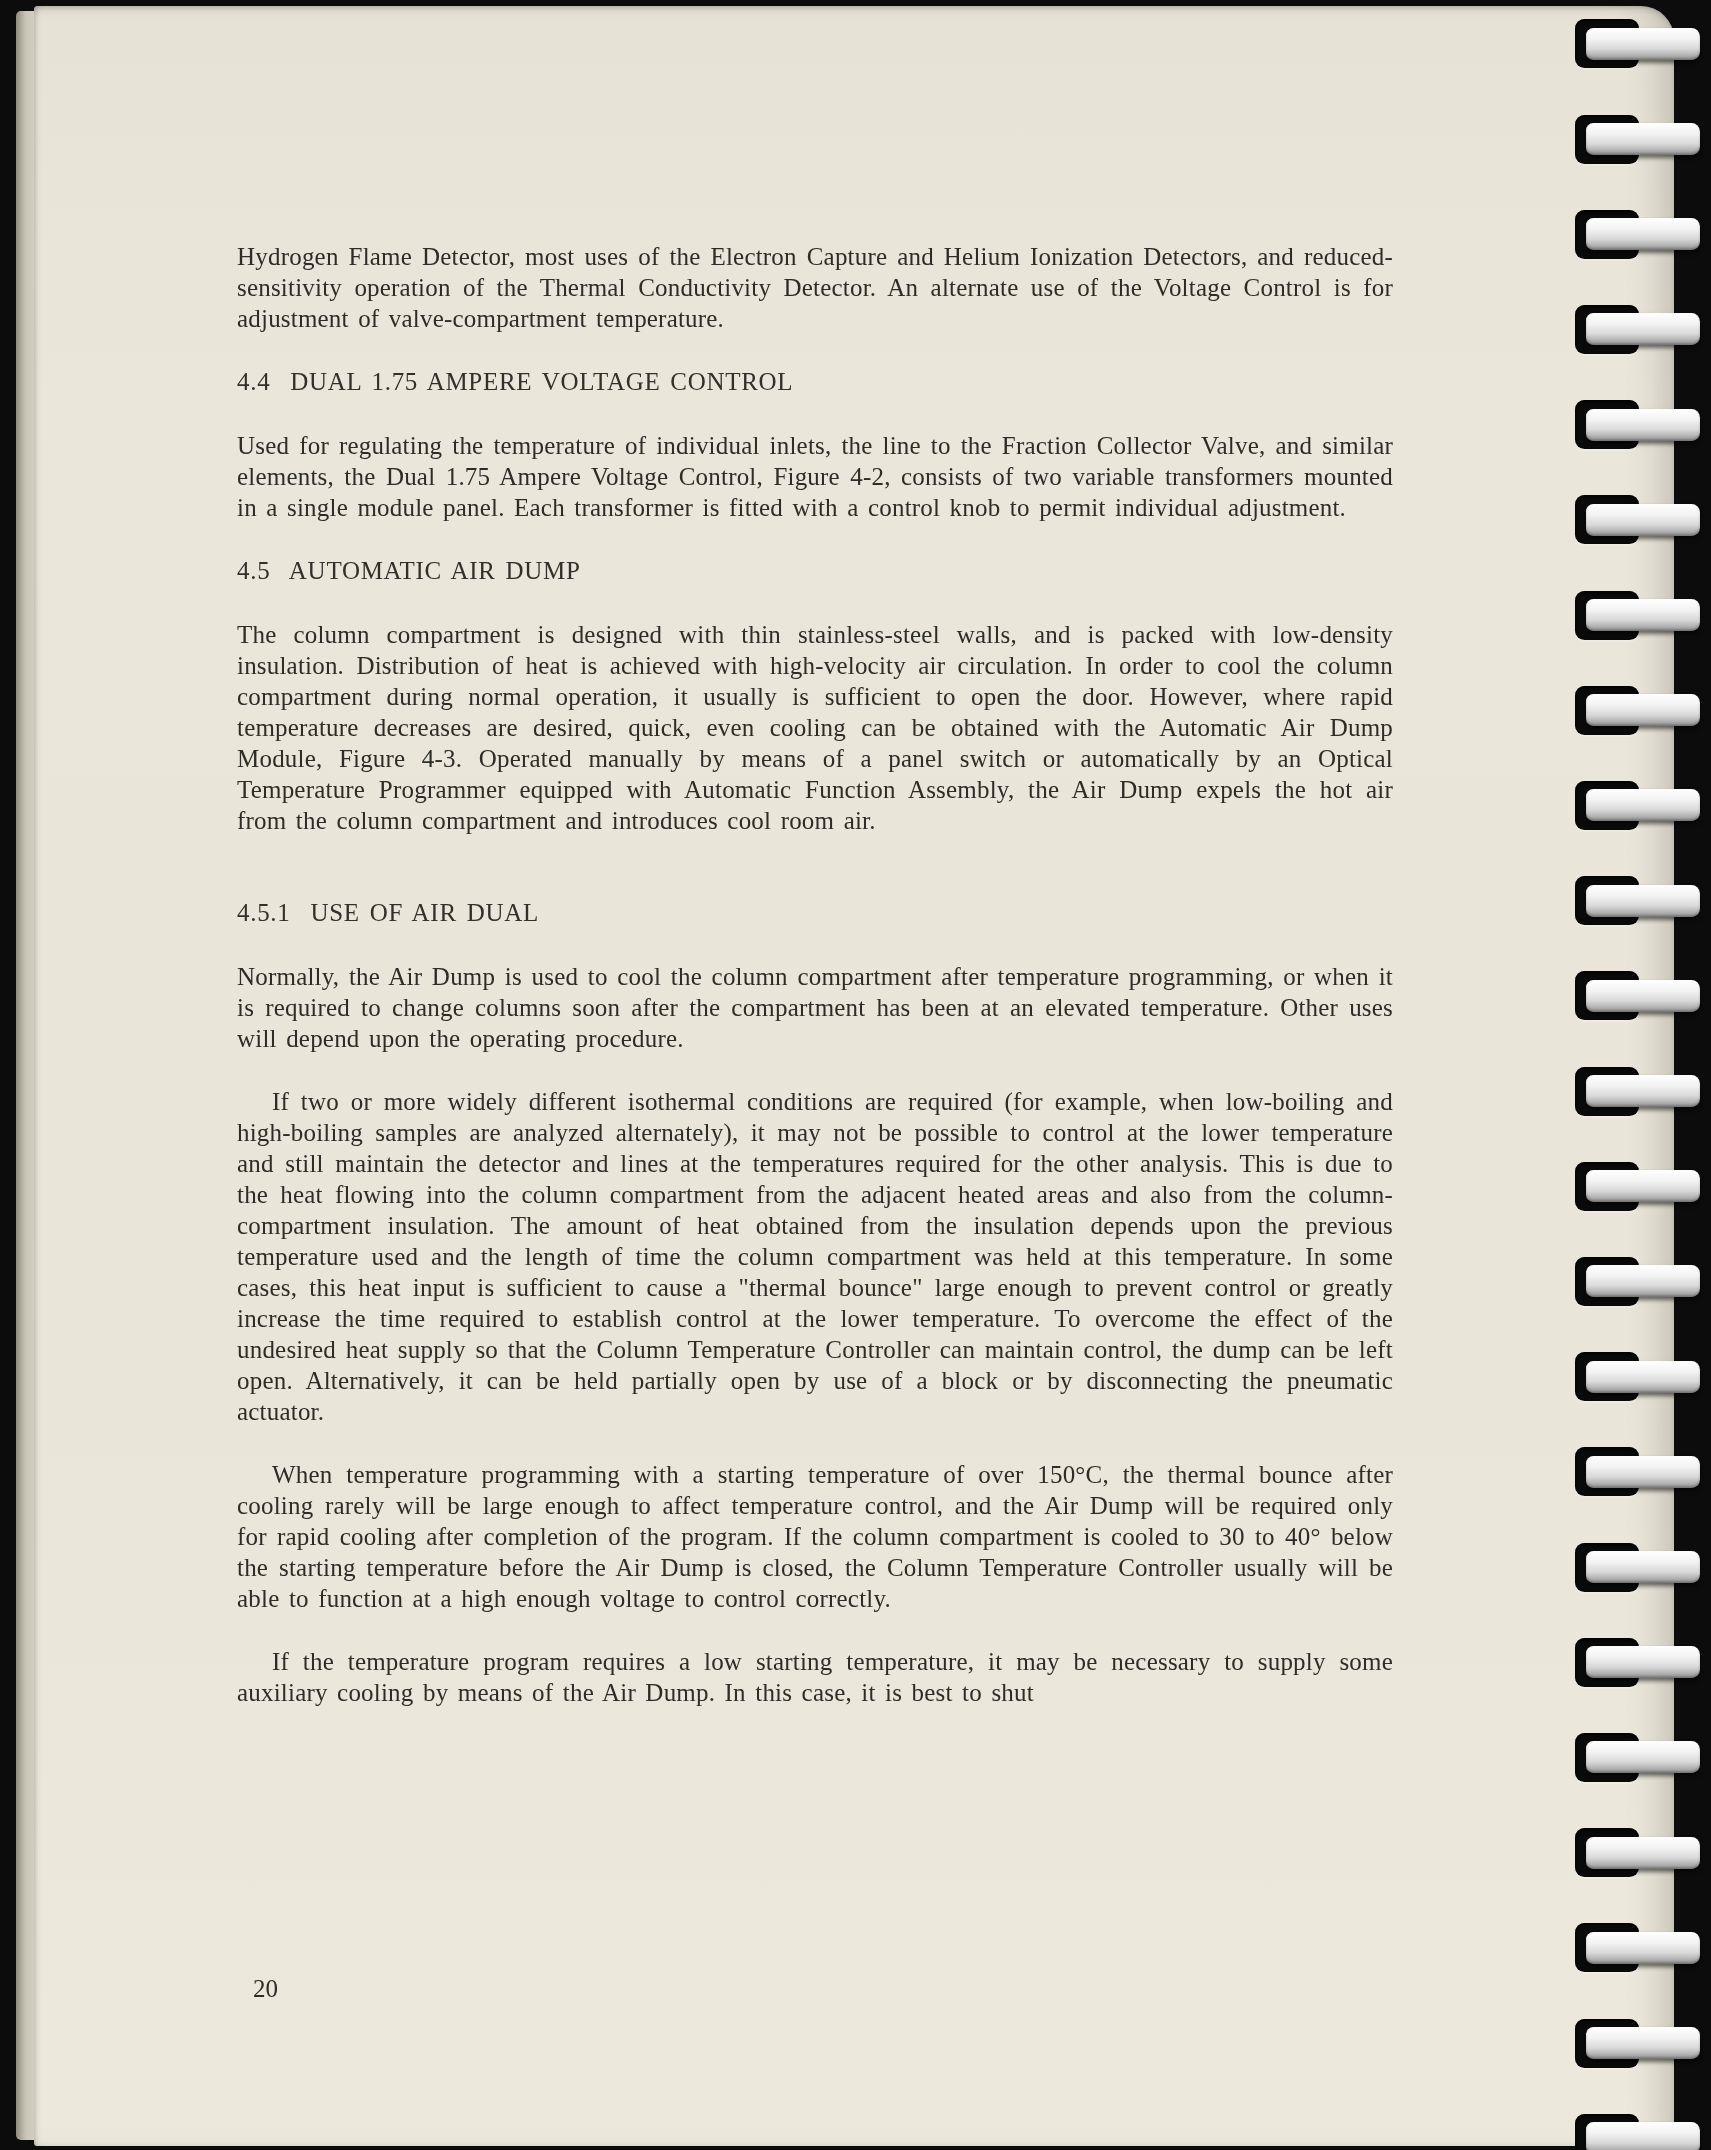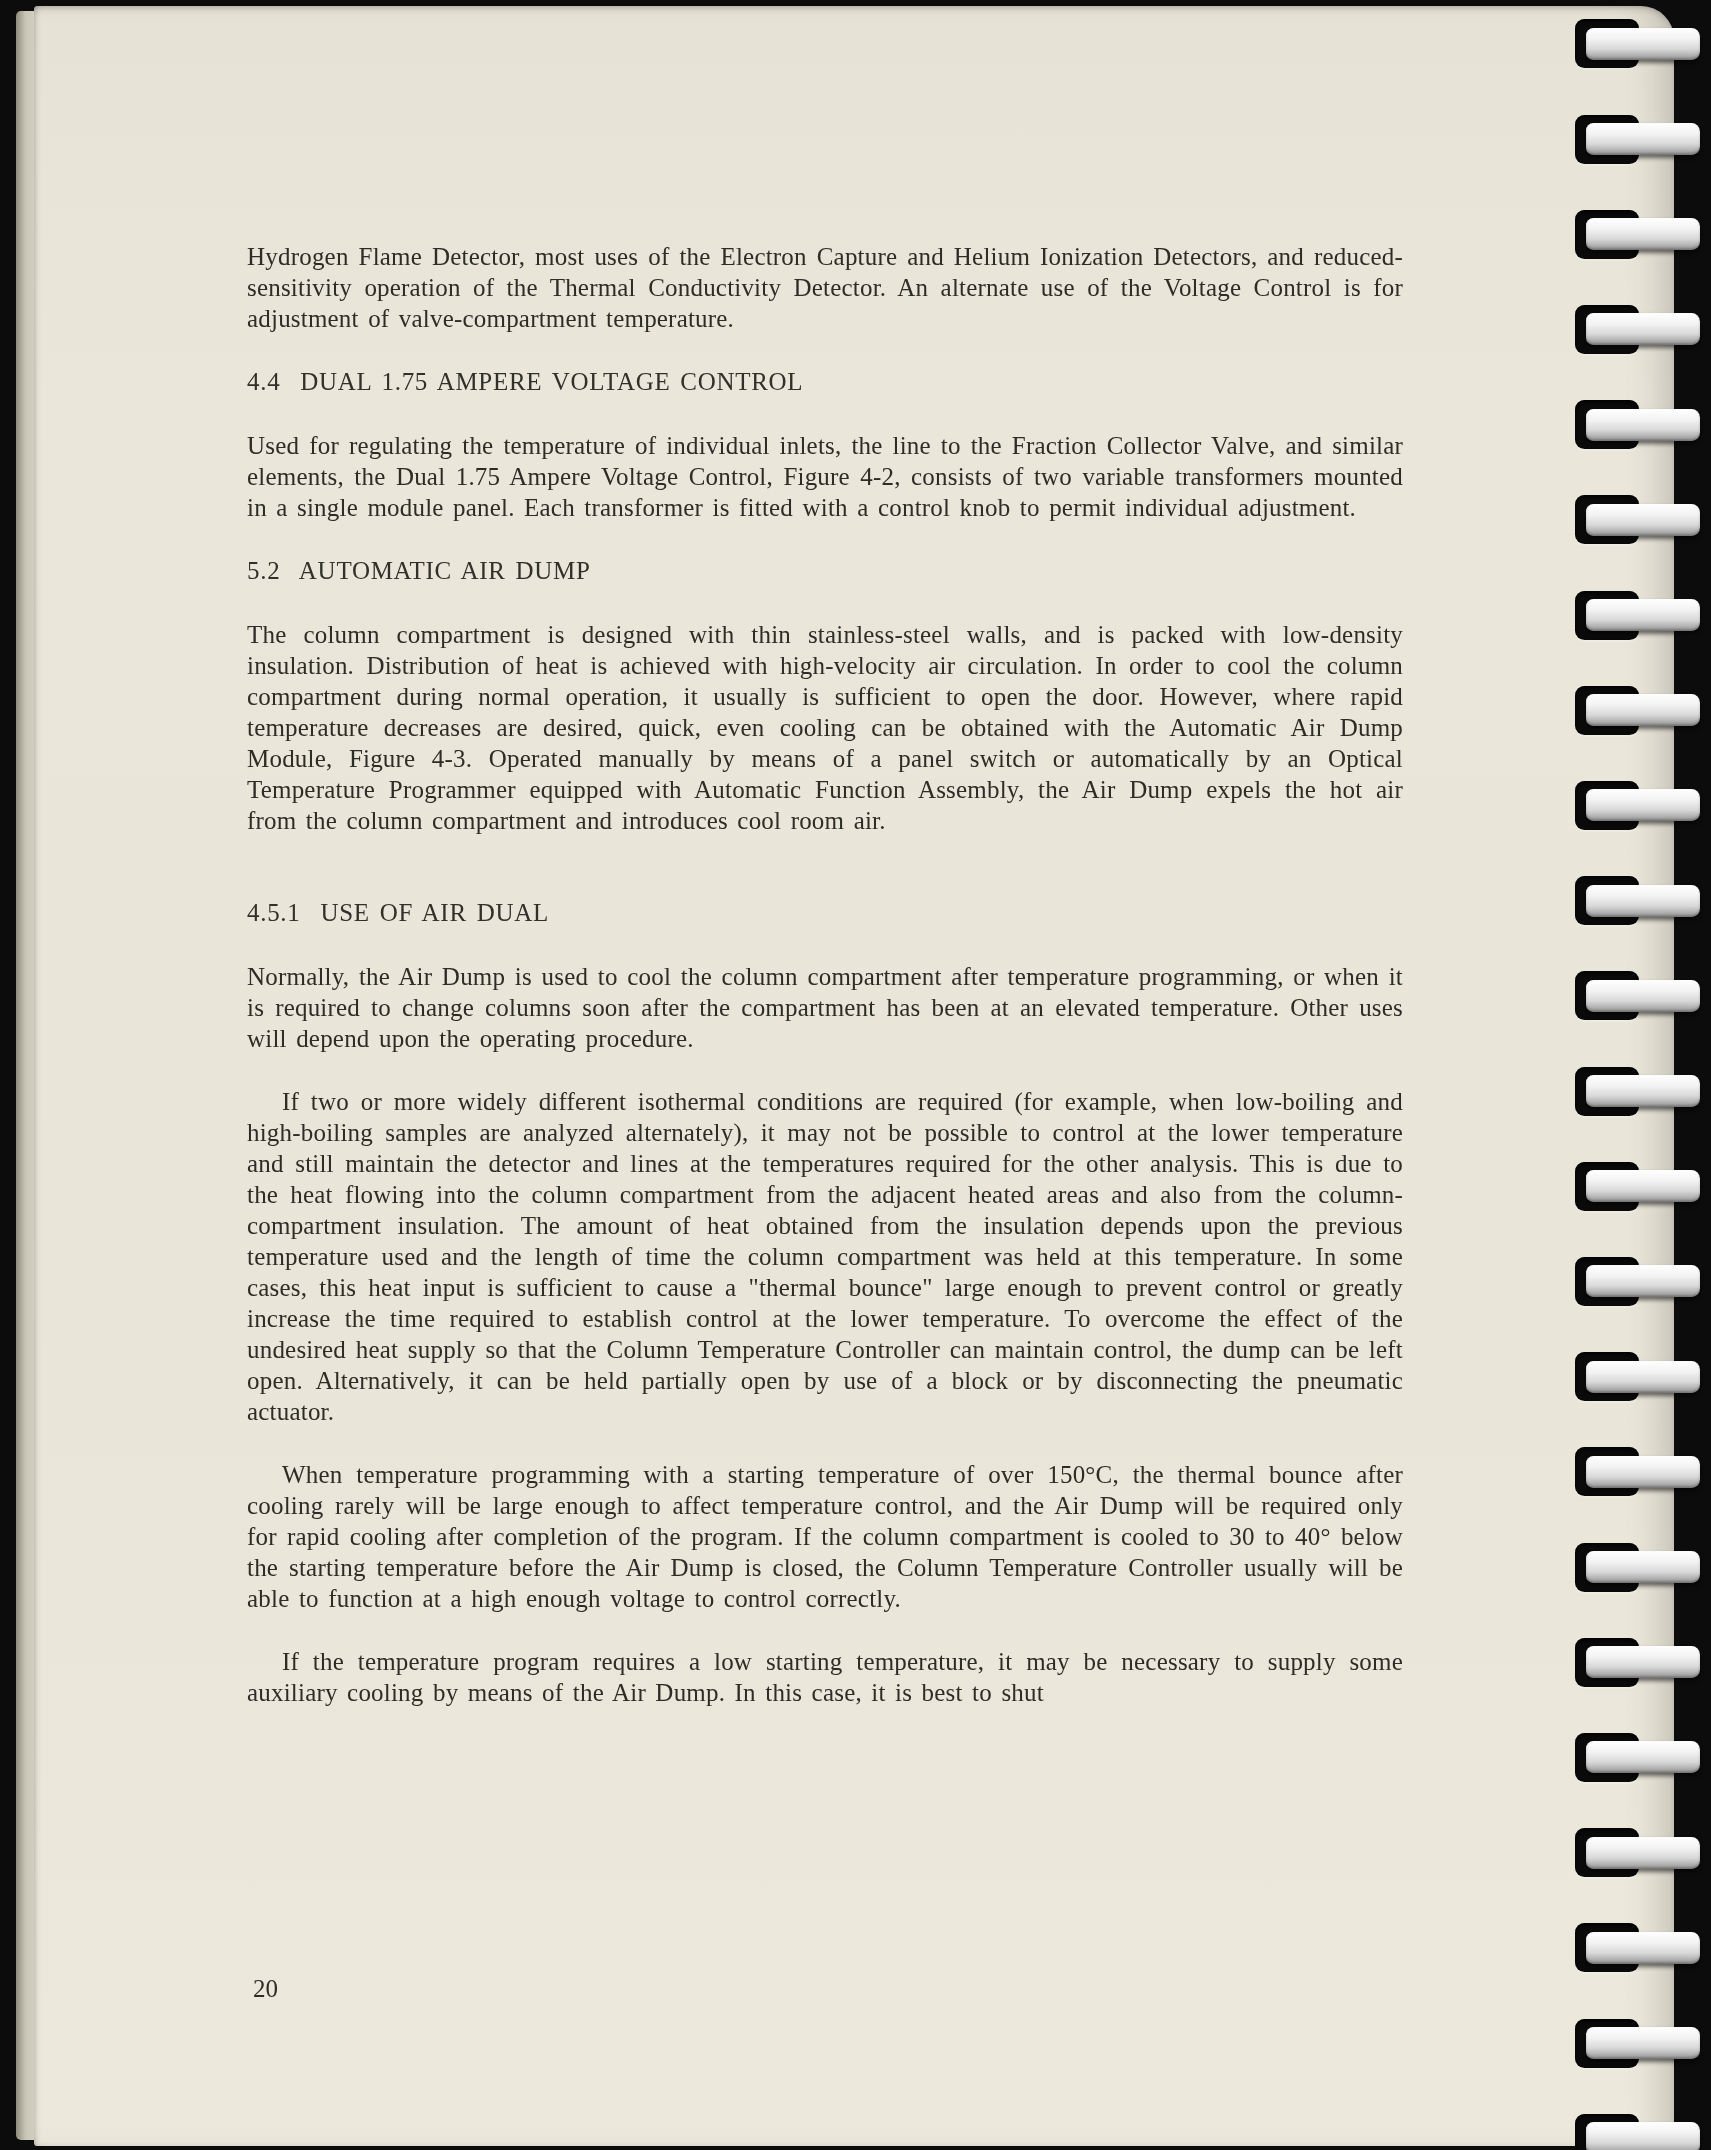--- a/index.html
+++ b/index.html
@@ -22,21 +22,21 @@
     left: 34px; top: 6px;
     width: 1640px; height: 2140px;
     background: linear-gradient(180deg, #e6e2d5 0%, #eae6da 18%, #e9e5d8 60%, #ece8db 100%);
     border-radius: 3.6px 33px 7.3px 3.6px;
     box-shadow: inset -30px 0 42px -24px rgba(0,0,0,0.22),
                 inset 3.6px 0 7.3px -3.6px rgba(0,0,0,0.25),
                 inset 0 4.9px 8.5px -4.9px rgba(0,0,0,0.30);
   }
   .content {
     position: absolute;
-    left: 213px; top: 235px;
+    left: 203px; top: 235px;
     width: 1156px;
     color: #2e2c27;
     font-size: 25px;
     line-height: 31px;
     word-spacing: 3px;
     letter-spacing: 0.2px;
   }
   .para {
     text-align: justify;
     margin-bottom: 32px;
@@ -83,21 +83,21 @@
 </head>
 <body>
 
 <div class="under-pages"></div>
 
 <div class="paper">
   <div class="content">
     <div class="para">Hydrogen Flame Detector, most uses of the Electron Capture and Helium Ionization Detectors, and reduced-sensitivity operation of the Thermal Conductivity Detector. An alternate use of the Voltage Control is for adjustment of valve-compartment temperature.</div>
     <div class="heading">4.4  DUAL 1.75 AMPERE VOLTAGE CONTROL</div>
     <div class="para">Used for regulating the temperature of individual inlets, the line to the Fraction Collector Valve, and similar elements, the Dual 1.75 Ampere Voltage Control, Figure 4-2, consists of two variable transformers mounted in a single module panel. Each transformer is fitted with a control knob to permit individual adjustment.</div>
-    <div class="heading">5.2  AUTOMATIC AIR DUMP</div>
+    <div class="heading">4.5  AUTOMATIC AIR DUMP</div>
     <div class="para">The column compartment is designed with thin stainless-steel walls, and is packed with low-density insulation. Distribution of heat is achieved with high-velocity air circulation. In order to cool the column compartment during normal operation, it usually is sufficient to open the door. However, where rapid temperature decreases are desired, quick, even cooling can be obtained with the Automatic Air Dump Module, Figure 4-3. Operated manually by means of a panel switch or automatically by an Optical Temperature Programmer equipped with Automatic Function Assembly, the Air Dump expels the hot air from the column compartment and introduces cool room air.</div>
     <div class="heading extra">4.5.1  USE OF AIR DUAL</div>
     <div class="para">Normally, the Air Dump is used to cool the column compartment after temperature programming, or when it is required to change columns soon after the compartment has been at an elevated temperature. Other uses will depend upon the operating procedure.</div>
     <div class="para indent">If two or more widely different isothermal conditions are required (for example, when low-boiling and high-boiling samples are analyzed alternately), it may not be possible to control at the lower temperature and still maintain the detector and lines at the temperatures required for the other analysis. This is due to the heat flowing into the column compartment from the adjacent heated areas and also from the column-compartment insulation. The amount of heat obtained from the insulation depends upon the previous temperature used and the length of time the column compartment was held at this temperature. In some cases, this heat input is sufficient to cause a "thermal bounce" large enough to prevent control or greatly increase the time required to establish control at the lower temperature. To overcome the effect of the undesired heat supply so that the Column Temperature Controller can maintain control, the dump can be left open. Alternatively, it can be held partially open by use of a block or by disconnecting the pneumatic actuator.</div>
     <div class="para indent">When temperature programming with a starting temperature of over 150°C, the thermal bounce after cooling rarely will be large enough to affect temperature control, and the Air Dump will be required only for rapid cooling after completion of the program. If the column compartment is cooled to 30 to 40° below the starting temperature before the Air Dump is closed, the Column Temperature Controller usually will be able to function at a high enough voltage to control correctly.</div>
     <div class="para indent">If the temperature program requires a low starting temperature, it may be necessary to supply some auxiliary cooling by means of the Air Dump. In this case, it is best to shut</div>
   </div>
   <div class="page-number">20</div>
 </div>
 

